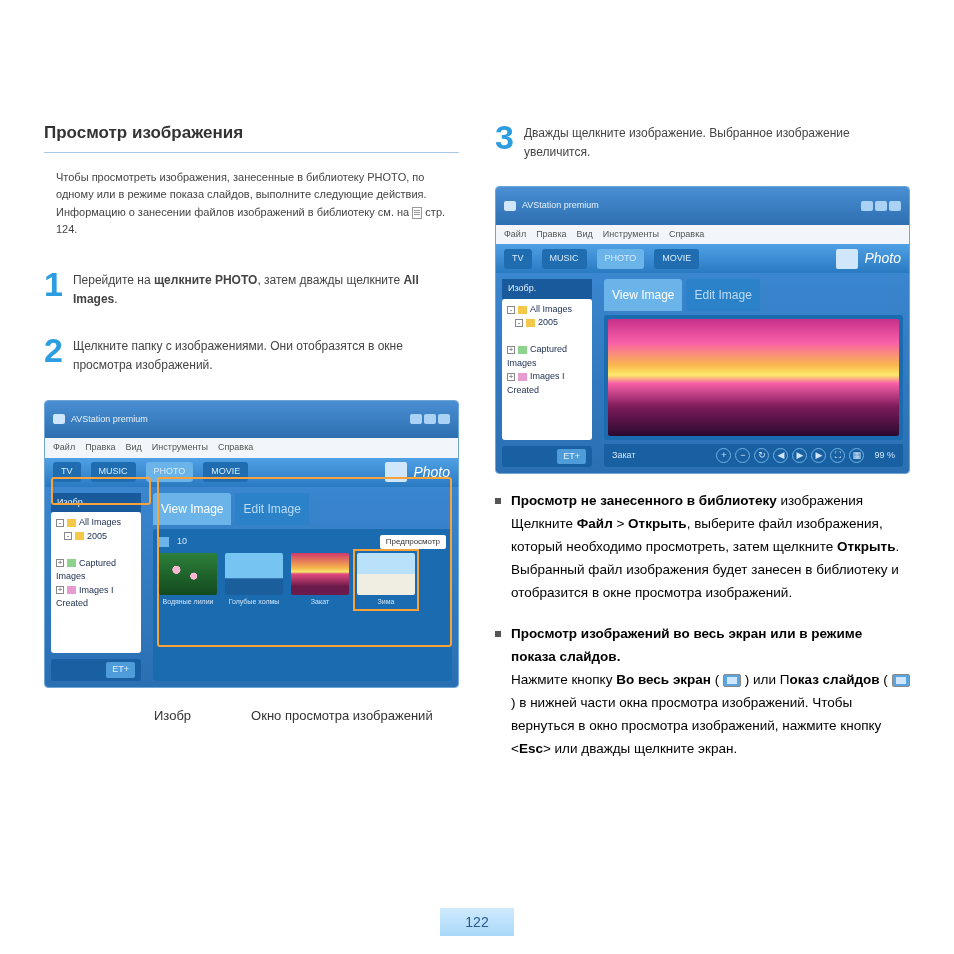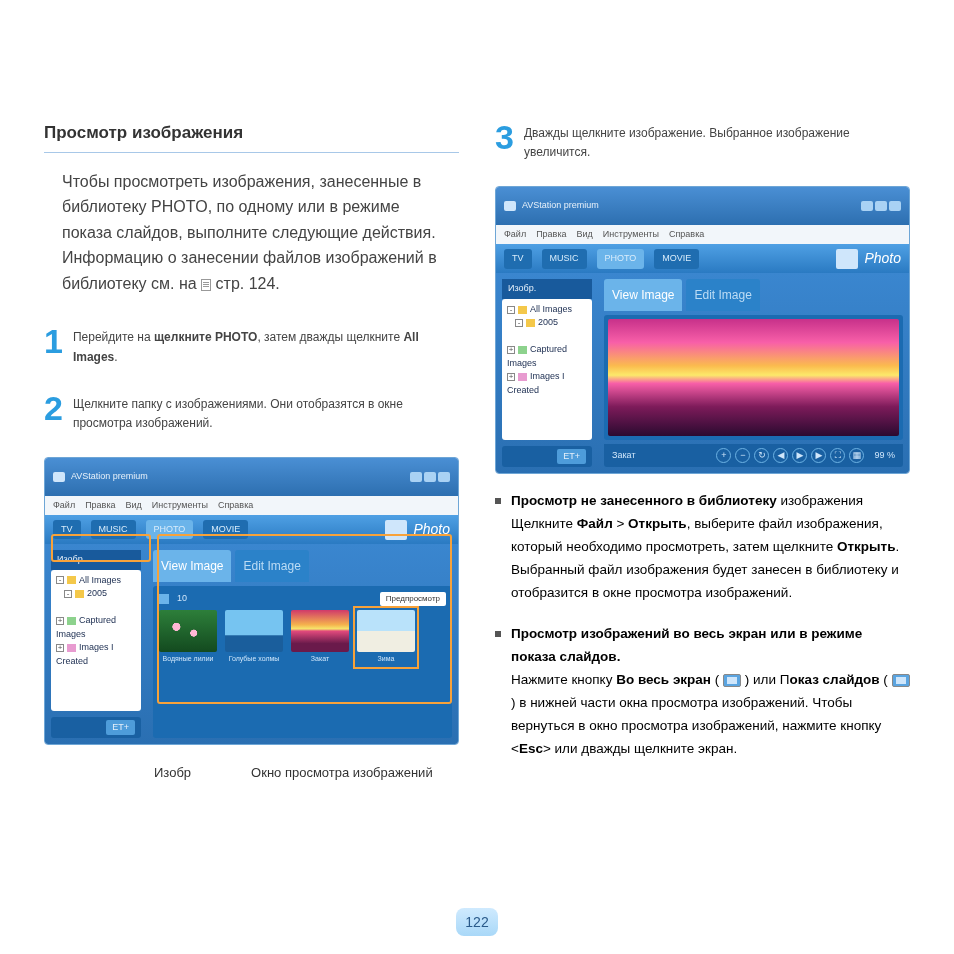--- a/index.html
+++ b/index.html
@@ -1,20 +1,20 @@
 <!DOCTYPE html>
 <html><head>
 <meta charset="utf-8">
 <style>
   *{box-sizing:border-box;margin:0;padding:0}
   body{font-family:Arial,Helvetica,sans-serif;background:#fff;color:#333;width:954px;height:954px;position:relative;overflow:hidden;font-size:14px;line-height:1.5}
   .page{display:flex;gap:36px;padding:120px 44px 0 44px}
   .col{flex:1;min-width:0}
   h2{font-size:17px;font-weight:bold;color:#333;margin-bottom:6px;border-bottom:1px solid #a8c8e8;padding-bottom:6px}
-  .intro{margin:16px 18px 28px;font-size:16px;line-height:1.6;color:#444}
+  .intro{margin:16px 12px 28px;font-size:11px;line-height:1.6;color:#444}
   .step{display:flex;gap:10px;margin-bottom:24px}
   .stepnum{font-size:34px;font-weight:bold;color:#2b9de0;line-height:1;flex-shrink:0}
   .steptxt{font-size:12px;line-height:1.6;color:#444;padding-top:4px}
   .app{border:1px solid #6ea6d6;border-radius:4px;overflow:hidden;font-size:9px;color:#e6f0fa;margin-top:6px}
   .titlebar{background:linear-gradient(#4a8fd4,#2d6fb0);padding:12px 8px;display:flex;align-items:center;gap:6px}
   .menubar{background:#f2f6fa;color:#555;padding:3px 8px;font-size:9px;display:flex;gap:10px}
   .tabbar{background:linear-gradient(#4fa0e4,#2a7ac2);display:flex;align-items:center;gap:10px;padding:4px 8px;justify-content:flex-start}
   .tabbtn{background:#1f6db0;border-radius:3px;padding:3px 8px;font-size:9px;color:#d8ecfb}
   .tabbtn.sel{background:#6bb4ea}
   .brand{margin-left:auto;display:flex;align-items:center;gap:6px;font-style:italic;font-size:14px;color:#fff}
@@ -57,21 +57,21 @@
   .cb{width:15px;height:15px;border:1px solid #6cb2e4;border-radius:8px;display:flex;align-items:center;justify-content:center;color:#cfe6fb;font-size:9px}
   .ctrlbar .lbl{font-size:9px;color:#cfe6fb;margin-right:auto}
   .ctrlbar .pct{font-size:9px;color:#cfe6fb;margin-left:6px}
   .bullets{margin-top:16px}
   .bitem{display:flex;gap:10px;margin-bottom:18px;font-size:13.5px;line-height:1.7;color:#000000}
   .bitem .m{width:6px;height:6px;background:#555;margin-top:8px;flex-shrink:0}
   .inico{display:inline-block;width:18px;height:13px;background:#5aa4e0;border:1px solid #888;vertical-align:middle;border-radius:2px;position:relative}
   .inico::after{content:"";position:absolute;left:3px;top:2px;width:10px;height:7px;background:#cfe6fb}
   .docico{display:inline-block;width:10px;height:12px;border:1px solid #999;vertical-align:middle;position:relative}
   .docico::after{content:"";position:absolute;left:1px;top:2px;width:6px;height:1px;background:#999;box-shadow:0 2px 0 #999,0 4px 0 #999}
-  .pgnum{position:absolute;bottom:18px;left:50%;transform:translateX(-50%);width:42px;height:28px;border-radius:8px;background:linear-gradient(#cfeafe,#a9d8f8);display:flex;align-items:center;justify-content:center;font-size:14px;color:#2a5a8a}
+  .pgnum{position:absolute;bottom:18px;left:50%;transform:translateX(-50%);width:74px;height:28px;border-radius:0;background:linear-gradient(#cfeafe,#a9d8f8);display:flex;align-items:center;justify-content:center;font-size:14px;color:#2a5a8a}
   .winbtns{margin-left:auto;display:flex;gap:2px}
   .winbtns span{width:12px;height:10px;background:#a9d2f4;border-radius:2px;display:block}
 </style>
 </head>
 <body>
 
 <div class="page">
   <div class="col">
     <h2>Просмотр изображения</h2>
     <div class="intro">

